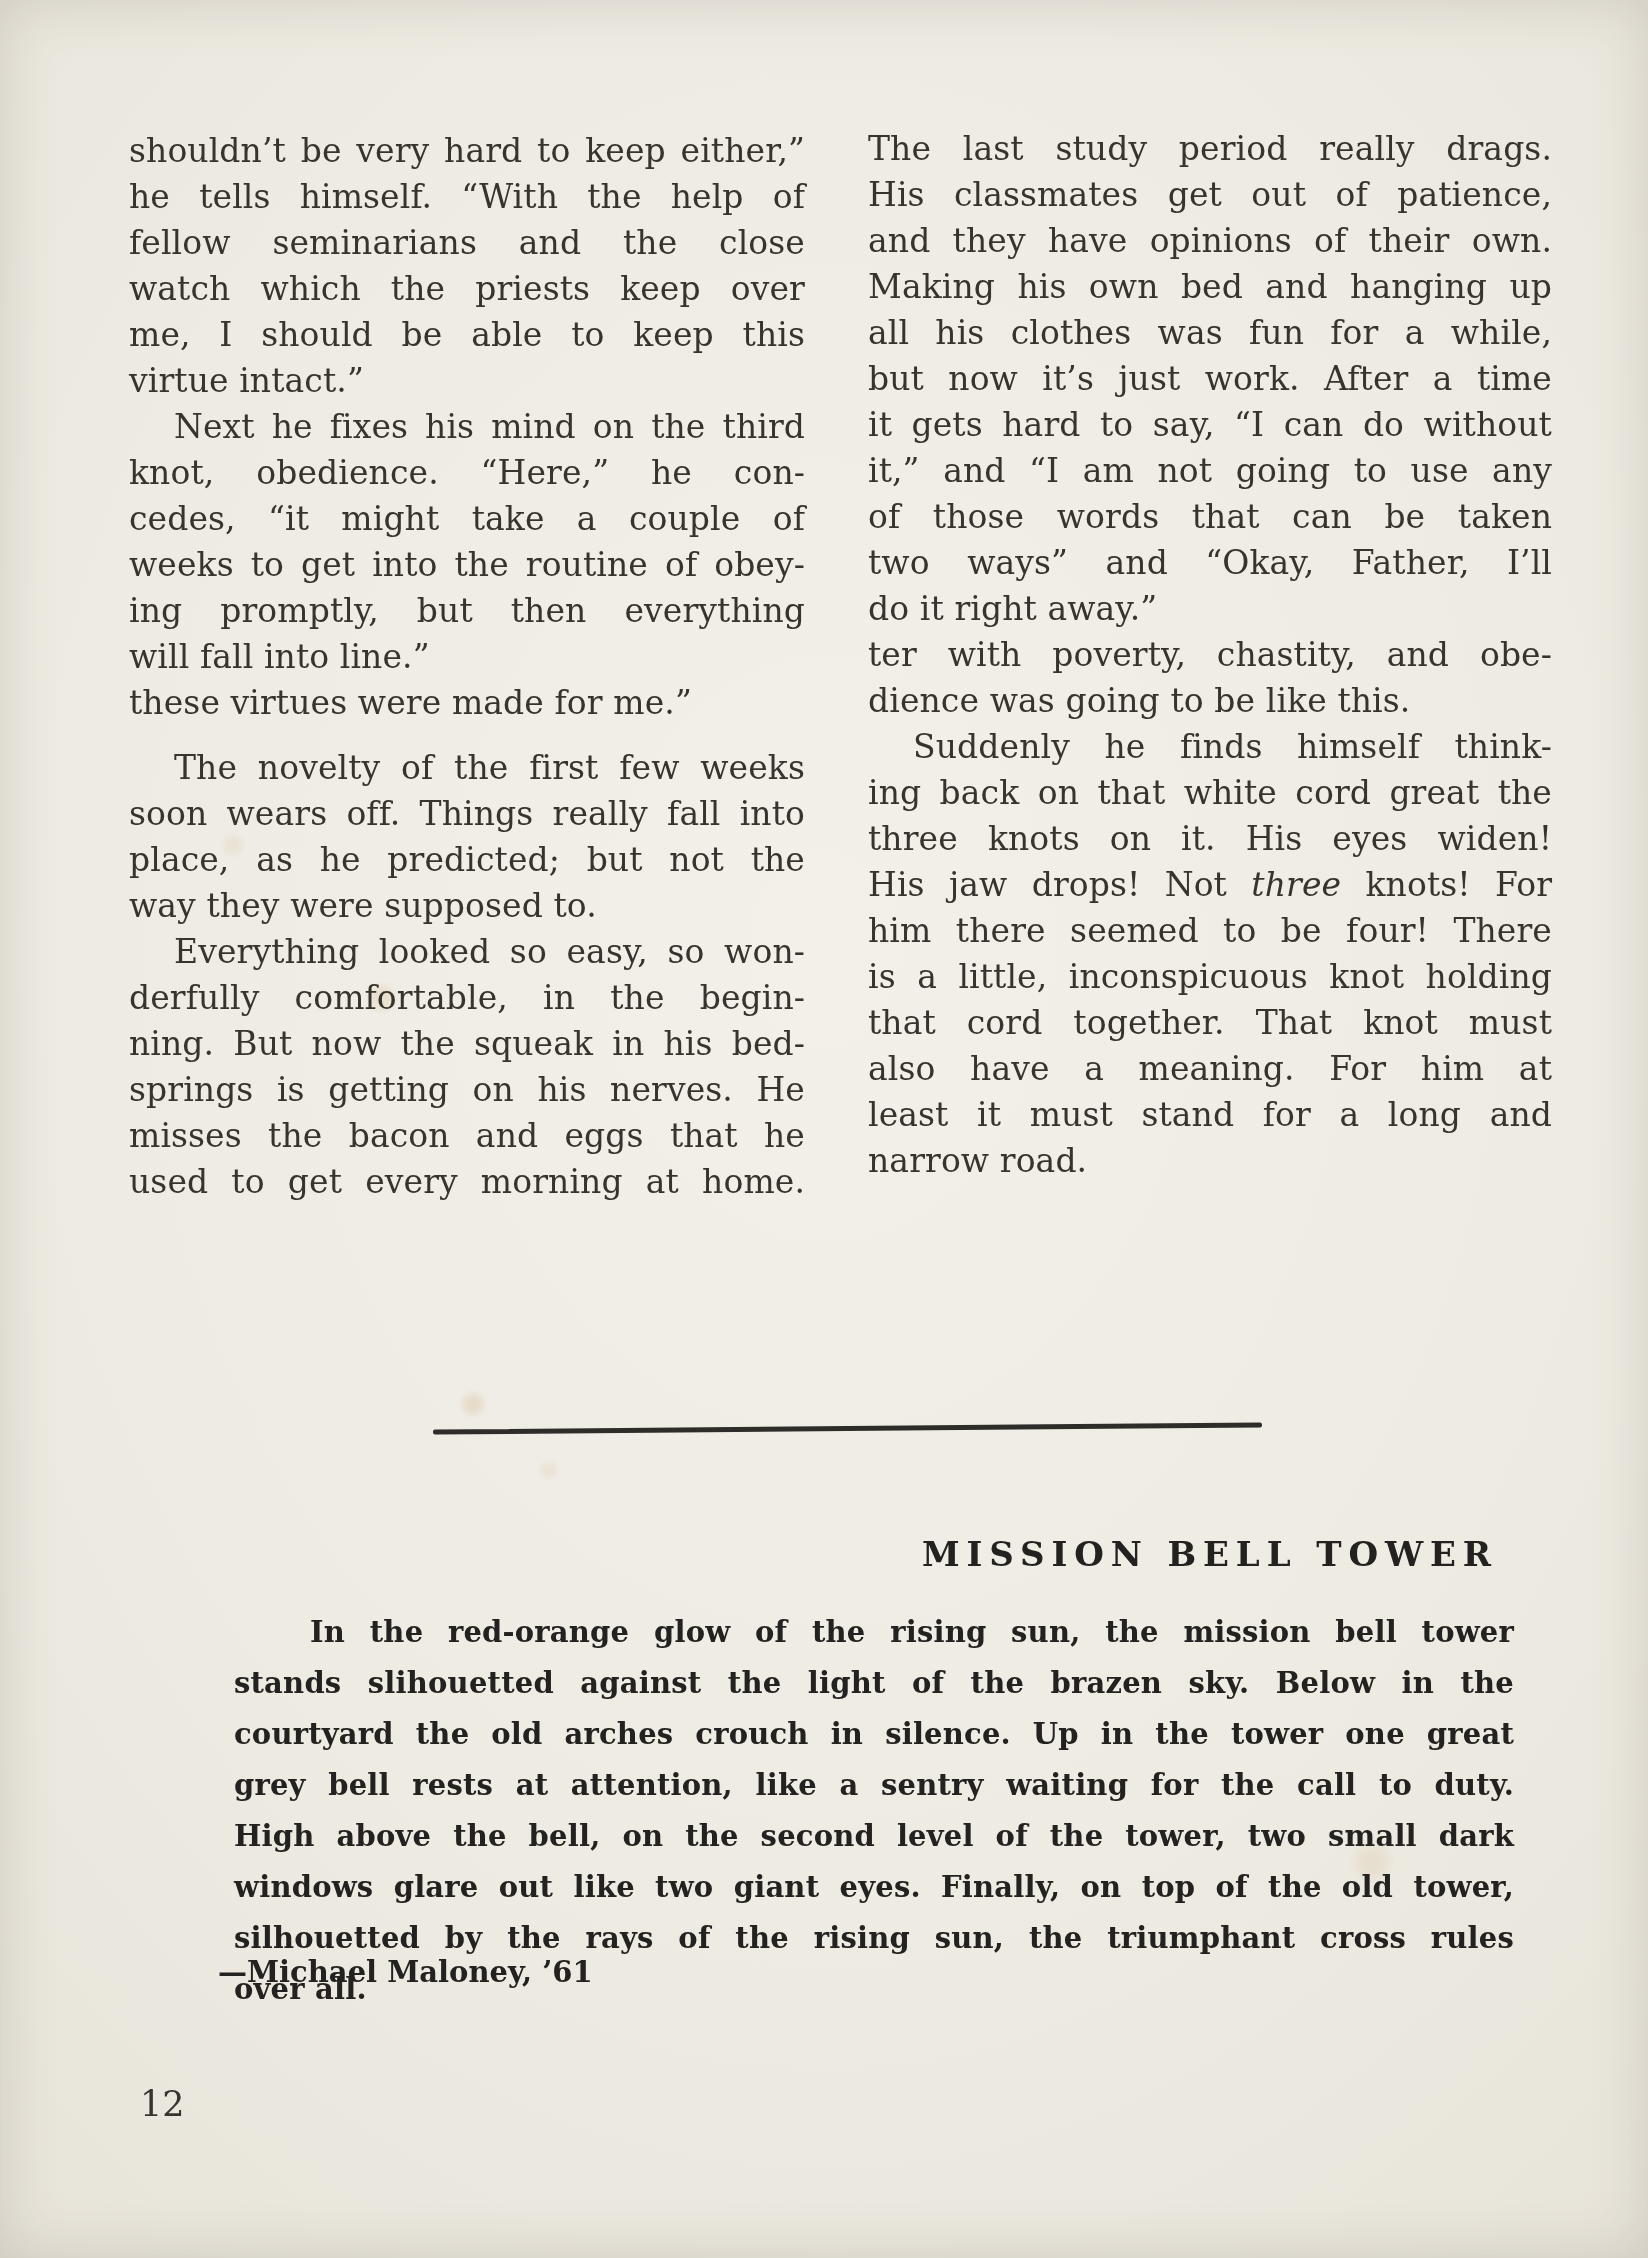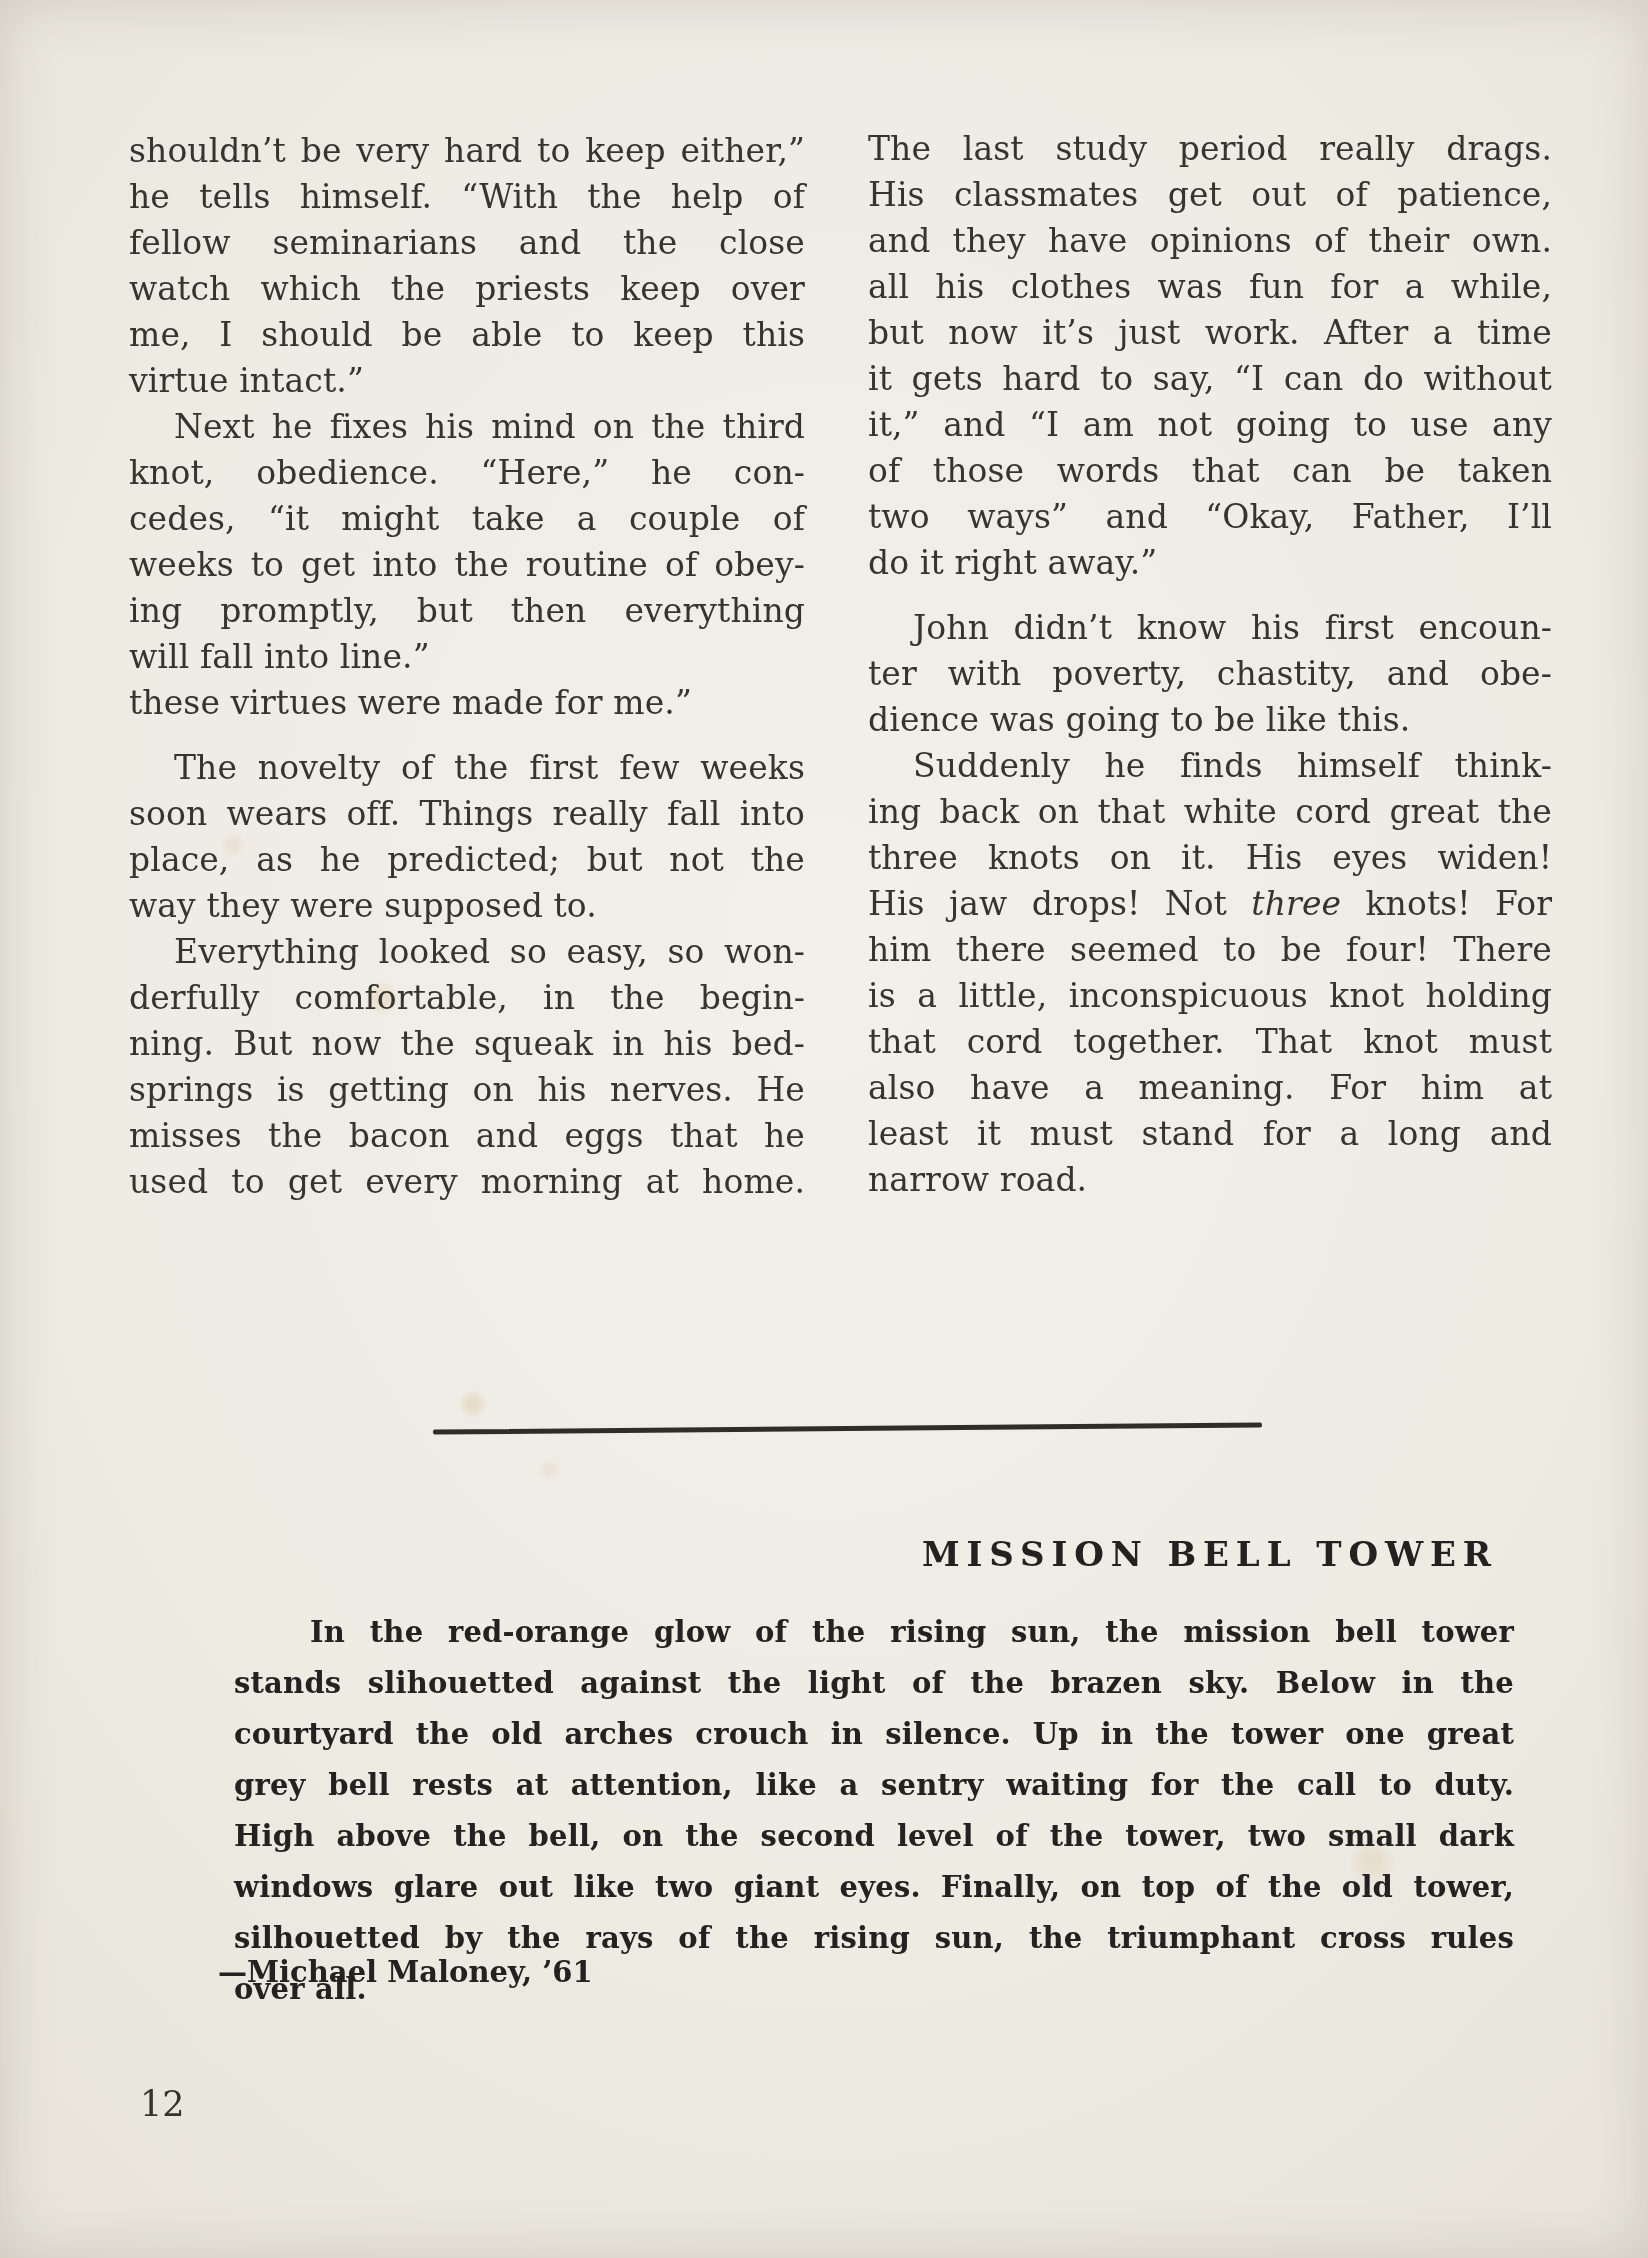--- a/index.html
+++ b/index.html
@@ -87,28 +87,28 @@
       <div class="line">ning.  But now the squeak in his bed-</div>
       <div class="line">springs is getting on his nerves.  He</div>
       <div class="line">misses the bacon and eggs that he</div>
       <div class="line">used to get every morning at home.</div>
     </div>
 
   <div class="col col-right">
       <div class="line">The last study period really drags.</div>
       <div class="line">His classmates get out of patience,</div>
       <div class="line">and they have opinions of their own.</div>
+      <div class="line">Making his own bed and hanging up</div>
       <div class="line">all his clothes was fun for a while,</div>
       <div class="line">but now it’s just work.  After a time</div>
       <div class="line">it gets hard to say, “I can do without</div>
       <div class="line">it,” and “I am not going to use any</div>
       <div class="line">of those words that can be taken</div>
       <div class="line">two ways” and “Okay, Father, I’ll</div>
       <div class="line end">do it right away.”</div>
-      <div class="line indent gap">John didn’t know his first encoun-</div>
       <div class="line">ter with poverty, chastity, and obe-</div>
       <div class="line end">dience was going to be like this.</div>
       <div class="line indent">Suddenly he finds himself think-</div>
       <div class="line">ing back on that white cord great the</div>
       <div class="line">three knots on it.  His eyes widen!</div>
       <div class="line">His jaw drops!  Not <i>three</i> knots!  For</div>
       <div class="line">him there seemed to be four!  There</div>
       <div class="line">is a little, inconspicuous knot holding</div>
       <div class="line">that cord together.  That knot must</div>
       <div class="line">also have a meaning.  For him at</div>

